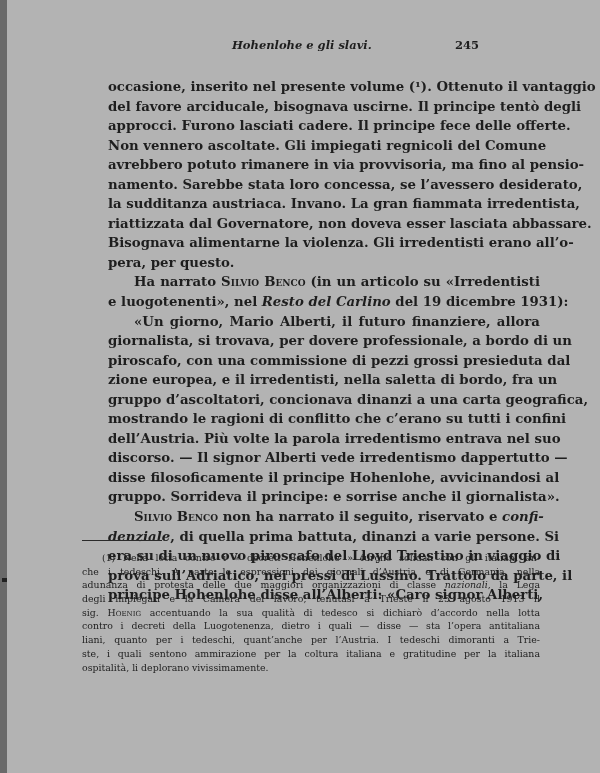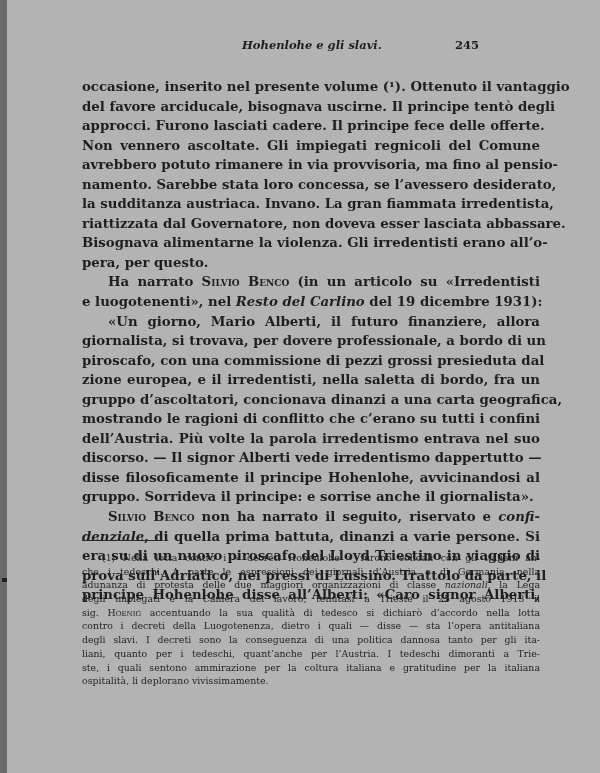--- a/index.html
+++ b/index.html
@@ -16,32 +16,32 @@
     }
     .page {
       position: absolute; left: 7px; top: 0; width: 593px; height: 773px;
       background: #b3b3b3;
     }
     .header {
       position: absolute; top: 38px; left: 0; width: 100%;
       font-size: 11.5px;
     }
     .running-title {
-      position: absolute; left: 235px; font-style: italic; font-weight: bold;
+      position: absolute; left: 225px; font-style: italic; font-weight: bold;
     }
     .page-number {
       position: absolute; left: 448px; font-weight: bold; text-align: center;
     }
     .body-text {
       position: absolute; left: 82px; top: 77px; width: 458px;
       font-size: 13.3px; line-height: 19.55px; font-weight: bold;
     }
     .line {
       display: block; white-space: nowrap; text-align: justify;
-      text-align-last: justify; height: 19.55px;
+      text-align-last: justify; height: 19.55px; margin-left: 26px;
     }
     .line.last { text-align-last: left; }
     .indent { padding-left: 26px; }
     .sc { font-variant: small-caps; }
     .it { font-style: italic; }
     .footnote-rule {
       position: absolute; left: 82px; top: 540px; width: 80px; height: 1px;
       background: #2a2a2a;
     }
     .footnotes {
@@ -106,17 +106,16 @@
 
 <div class="footnote-rule"></div>
 
 <div class="footnotes">
   <span class="fline findent">(1) Nella lotta contro i « decreti Hohenlohe » furono solidali con gli italiani an-</span>
   <span class="fline">che i tedeschi. A parte le espressioni dei giornali d’Austria e di Germania, nella</span>
   <span class="fline"><span>adunanza di protesta delle due maggiori organizzazioni di classe </span><span class="it">nazionali</span><span>, la Lega</span></span>
   <span class="fline">degli impiegati e la Camera del lavoro, tenutasi a Trieste il 25 agosto 1913 il</span>
   <span class="fline"><span>sig. </span><span class="sc">Hoenig</span><span> accentuando la sua qualità di tedesco si dichiarò d’accordo nella lotta</span></span>
   <span class="fline">contro i decreti della Luogotenenza, dietro i quali — disse — sta l’opera antitaliana</span>
-  <span class="fline">degli slavi. I decreti sono la conseguenza di una politica dannosa tanto per gli ita-</span>
   <span class="fline">liani, quanto per i tedeschi, quant’anche per l’Austria. I tedeschi dimoranti a Trie-</span>
   <span class="fline">ste, i quali sentono ammirazione per la coltura italiana e gratitudine per la italiana</span>
   <span class="fline last">ospitalità, li deplorano vivissimamente.</span>
 </div>
 
 </body></html>

